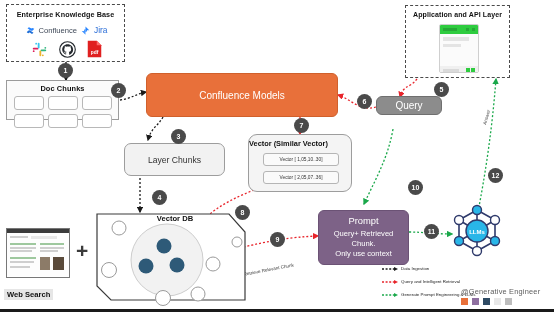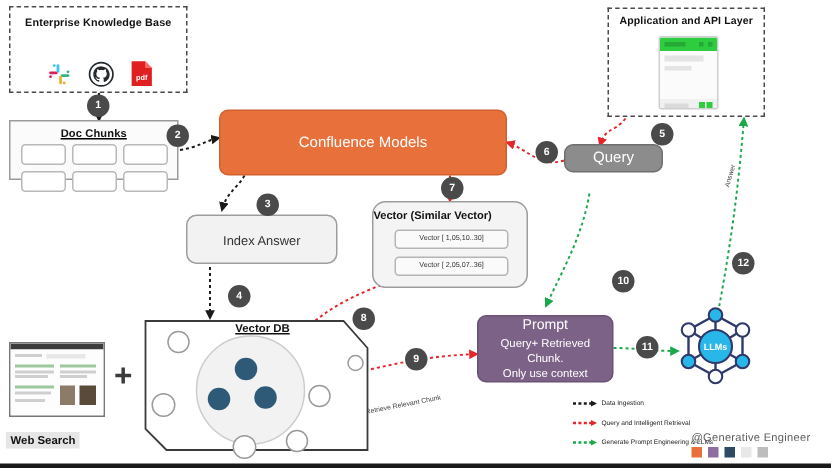--- a/index.html
+++ b/index.html
@@ -110,20 +110,32 @@
 
     <path d="M478,212 C486,170 492,130 496,79" stroke="#1aa84a" stroke-width="1.3" stroke-dasharray="2,2" fill="none" marker-end="url(#ag)"></path>
 
     <text class="edge-lbl" transform="translate(244,276) rotate(-11)">Retrieve Relevant Chunk</text>
     <text class="edge-lbl" transform="translate(486,125) rotate(-74)">Answer</text>
   </svg>
 
   <div class="abs dash-box" style="left:6px;top:4px;width:119px;height:58px;">
     <div class="dash-title" style="margin-top:5px;">Enterprise Knowledge Base</div>
 
+    <div class="abs" style="left:8px;top:19px;width:103px;height:12px;display:flex;align-items:center;gap:4px;justify-content:center;">
+      <svg width="9" height="9" viewBox="0 0 24 24">
+        <path d="M2 17c3-5 7-7 11-4l7 5-4 3-5-3c-2-1-3 0-4 1z" fill="#1f6fd8"></path>
+        <path d="M22 7c-3 5-7 7-11 4L4 6l4-3 5 3c2 1 3 0 4-1z" fill="#2684ff"></path>
+      </svg>
+      <span style="font-size:7.6px;color:#3d4756;">Confluence</span>
+      <svg width="9" height="9" viewBox="0 0 24 24">
+        <path d="M12 1 22 11h-6c0 3-2 5-4 5V1z" fill="#2684ff"></path>
+        <path d="M12 23 2 13h6c0-3 2-5 4-5v15z" fill="#2684ff" opacity=".85"></path>
+      </svg>
+      <span style="font-size:8.4px;color:#2d6fd8;">Jira</span>
+    </div>
 
     <div class="abs" style="left:8px;top:33px;width:103px;height:22px;display:flex;align-items:center;gap:11px;justify-content:center;">
       <svg width="17" height="17" viewBox="0 0 24 24">
         <rect x="2.5" y="9.5" width="8" height="2.6" rx="1.3" fill="#e01e5a"></rect>
         <rect x="2.5" y="13" width="2.6" height="2.6" rx="1.3" fill="#e01e5a"></rect>
         <rect x="9.5" y="2.5" width="2.6" height="8" rx="1.3" fill="#36c5f0"></rect>
         <rect x="6" y="2.5" width="2.6" height="2.6" rx="1.3" fill="#36c5f0"></rect>
         <rect x="13.5" y="11.9" width="8" height="2.6" rx="1.3" fill="#2eb67d"></rect>
         <rect x="18.9" y="8.4" width="2.6" height="2.6" rx="1.3" fill="#2eb67d"></rect>
         <rect x="11.9" y="13.5" width="2.6" height="8" rx="1.3" fill="#ecb22e"></rect>
@@ -134,38 +146,38 @@
         <path d="M12 4.5c-4.1 0-7.5 3.4-7.5 7.5 0 3.3 2.1 6.1 5.1 7.1.4.1.5-.2.5-.4v-1.3c-2.1.4-2.5-1-2.5-1-.3-.9-.8-1.1-.8-1.1-.7-.5 0-.5 0-.5.8.1 1.2.8 1.2.8.7 1.2 1.8.9 2.3.7.1-.5.3-.9.5-1.1-1.7-.2-3.4-.8-3.4-3.7 0-.8.3-1.5.8-2-.1-.2-.4-1 .1-2.1 0 0 .6-.2 2.1.8.6-.2 1.3-.3 1.9-.3s1.3.1 1.9.3c1.5-1 2.1-.8 2.1-.8.5 1.1.2 1.9.1 2.1.5.5.8 1.2.8 2 0 2.9-1.7 3.5-3.4 3.7.3.3.5.8.5 1.5v2.2c0 .2.1.5.6.4 3-1 5-3.8 5-7.1 0-4.1-3.4-7.5-7.5-7.5z" fill="#24292e"></path>
       </svg>
       <svg width="15" height="18" viewBox="0 0 20 24">
         <path d="M1 1h12l6 6v16H1z" fill="#e02020"></path>
         <path d="M13 1l6 6h-6z" fill="#ff6a6a"></path>
         <text x="10" y="18" font-size="6.5" font-family="Liberation Sans, sans-serif" font-weight="bold" fill="#fff" text-anchor="middle">pdf</text>
       </svg>
     </div>
   </div>
 
-  <div class="abs light-box" style="left:6px;top:80px;width:113px;height:40px;text-decoration:underline;">
+  <div class="abs light-box" style="left:6px;top:80px;width:113px;height:40px;">
     <div class="dash-title" style="margin-top:3px;font-size:7.4px;">Doc Chunks</div>
     <div class="abs" style="left:7px;top:15px;width:99px;height:34px;display:grid;grid-template-columns:repeat(3,30px);grid-template-rows:14px 14px;gap:4px 4px;">
       <div class="chunk"></div>
       <div class="chunk"></div>
       <div class="chunk"></div>
       <div class="chunk"></div>
       <div class="chunk"></div>
       <div class="chunk"></div>
     </div>
   </div>
 
   <div class="abs proc embed" style="left:146px;top:73px;width:192px;height:44px;">
     <span>Confluence Models</span>
   </div>
 
   <div class="abs grey-round" style="left:124px;top:143px;width:101px;height:33px;">
-    <span>Index Answer</span>
+    <span>Layer Chunks</span>
   </div>
 
   <div class="abs vec-outer" style="left:248px;top:134px;width:104px;height:58px;">
     <div class="vec-title" style="margin-top:4px;">Vector (Similar Vector)</div>
     <div class="abs vec-pill" style="left:14px;top:18px;width:76px;height:13px;">Vector [ 1,05,10..30]</div>
     <div class="abs vec-pill" style="left:14px;top:36px;width:76px;height:13px;">Vector [ 2,05,07..36]</div>
   </div>
 
   <svg class="abs" style="left:95px;top:208px;width:152px;height:96px;">
     <path d="M2,6 L134,6 L150,24 L150,92 L16,92 L2,78 Z" fill="#fff" stroke="#3a3a3a" stroke-width="1.2"></path>
@@ -173,21 +185,21 @@
     <circle cx="69" cy="38" r="7.5" fill="#2e5a78"></circle>
     <circle cx="51" cy="58" r="7.5" fill="#2e5a78"></circle>
     <circle cx="82" cy="57" r="7.5" fill="#2e5a78"></circle>
     <circle cx="24" cy="20" r="7" fill="#fff" stroke="#9a9a9a" stroke-width="1"></circle>
     <circle cx="14" cy="62" r="7.5" fill="#fff" stroke="#9a9a9a" stroke-width="1"></circle>
     <circle cx="118" cy="56" r="7" fill="#fff" stroke="#9a9a9a" stroke-width="1"></circle>
     <circle cx="68" cy="90" r="7.5" fill="#fff" stroke="#9a9a9a" stroke-width="1"></circle>
     <circle cx="103" cy="86" r="7" fill="#fff" stroke="#9a9a9a" stroke-width="1"></circle>
     <circle cx="142" cy="34" r="5" fill="#fff" stroke="#9a9a9a" stroke-width="1"></circle>
   </svg>
-  <div class="abs" style="left:140px;top:214px;width:70px;text-align:center;font-size:7.6px;font-weight:bold;color:#111;text-decoration:underline;">Vector DB</div>
+  <div class="abs" style="left:140px;top:214px;width:70px;text-align:center;font-size:7.6px;font-weight:bold;color:#111;">Vector DB</div>
 
   <div class="abs" style="left:6px;top:228px;width:62px;height:48px;">
     <div class="thumb" style="width:62px;height:48px;">
       <div class="thumb-bar"></div>
       <div class="thumb-body" style="height:43px;">
         <div class="tl" style="left:3px;top:3px;width:18px;height:2px;"></div>
         <div class="tl" style="left:24px;top:3px;width:26px;height:3px;background:#e8e8e8;"></div>
         <div class="tg" style="left:3px;top:10px;width:26px;height:2px;"></div>
         <div class="tl" style="left:3px;top:14px;width:26px;height:1.5px;"></div>
         <div class="tl" style="left:3px;top:17px;width:22px;height:1.5px;"></div>
@@ -224,21 +236,21 @@
           <div class="app-line" style="right:3px;top:2px;width:4px;height:4px;background:#2ecc3f;"></div>
         </div>
       </div>
     </div>
   </div>
 
   <div class="abs proc query" style="left:376px;top:96px;width:66px;height:19px;">
     <span>Query</span>
   </div>
 
-  <div class="abs proc prompt" style="left:318px;top:210px;width:91px;height:45px;">
+  <div class="abs proc prompt" style="left:318px;top:210px;width:91px;height:55px;">
     <span class="prompt-t">Prompt</span>
     <span>Query+ Retrieved</span>
     <span>Chunk.</span>
     <span>Only use context</span>
   </div>
 
   <svg class="abs" style="left:449px;top:203px;width:56px;height:56px;">
     <g stroke="#2f3a6b" stroke-width="1.6" fill="none">
       <path d="M28,7 L46,17 L46,38 L28,48 L10,38 L10,17 Z"></path>
       <path d="M28,7 L28,28 M46,17 L28,28 M46,38 L28,28 M28,48 L28,28 M10,38 L28,28 M10,17 L28,28"></path>

